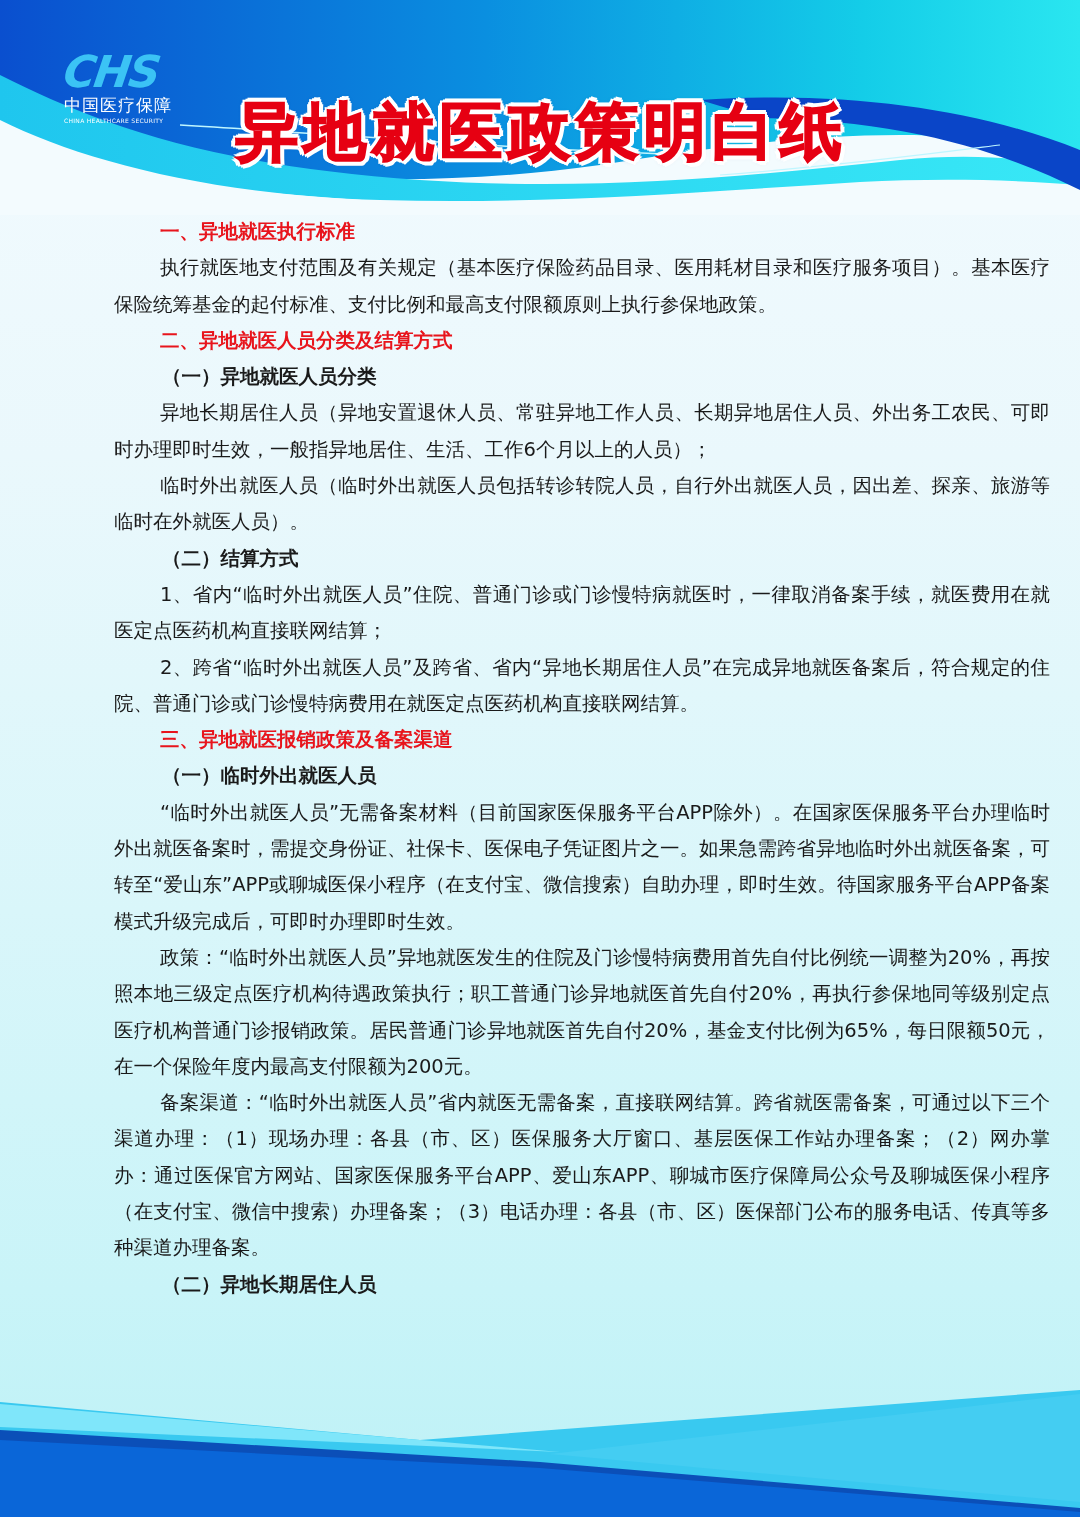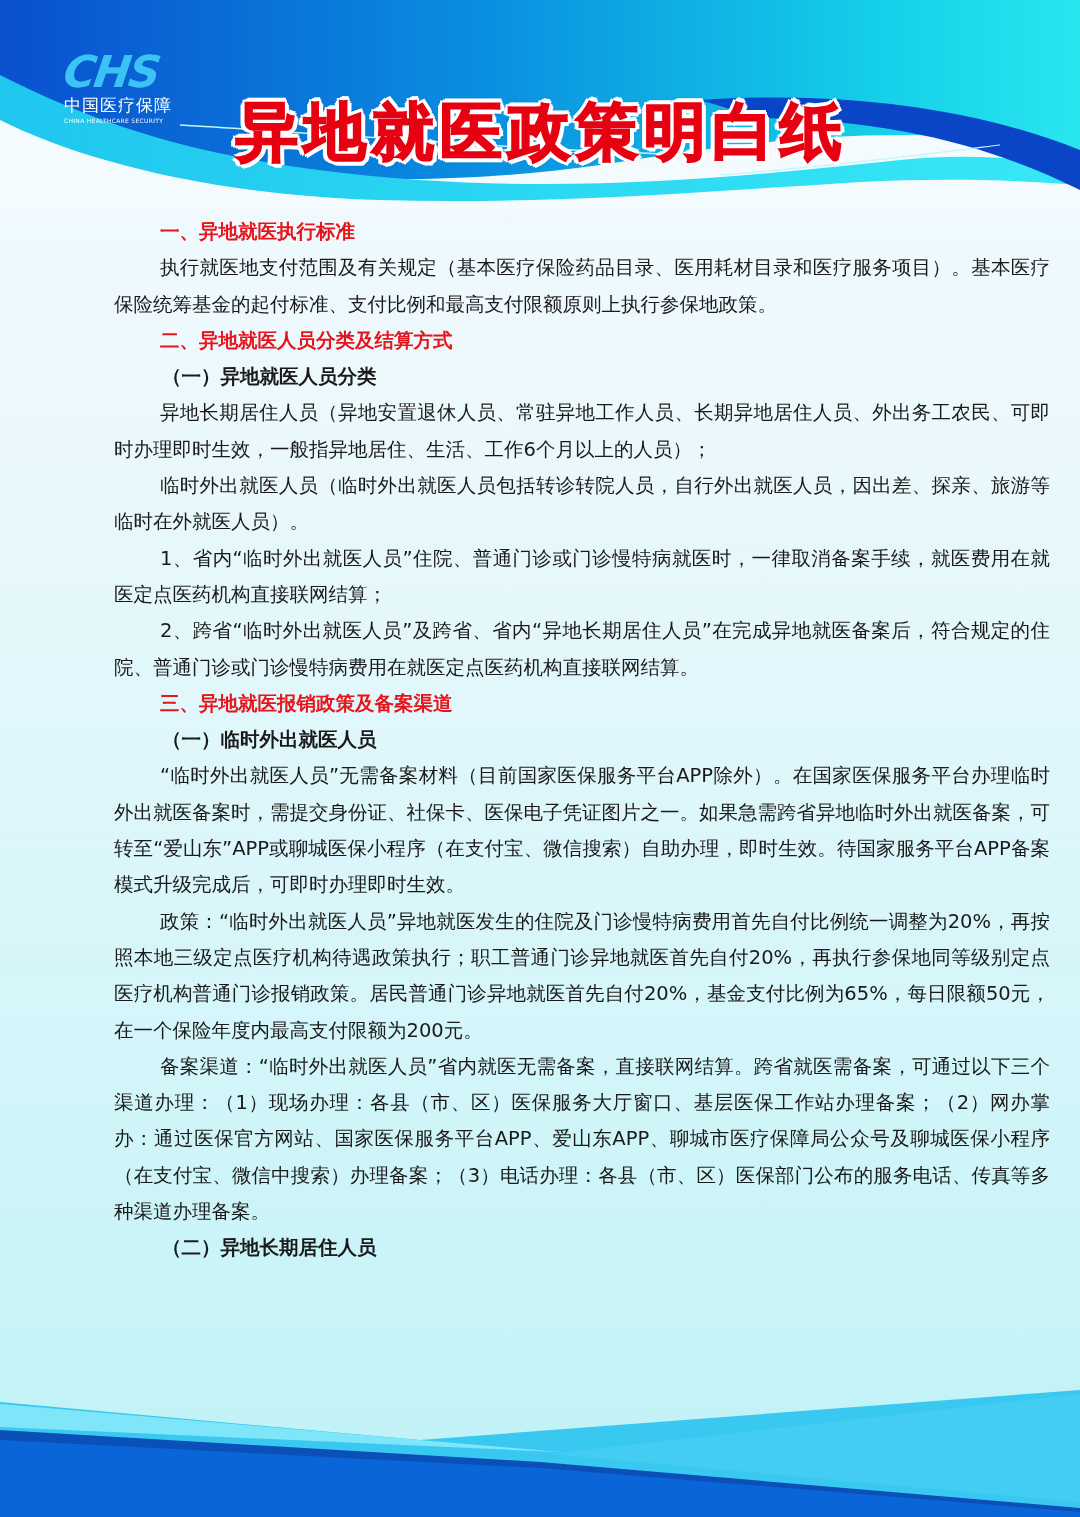--- a/index.html
+++ b/index.html
@@ -89,20 +89,21 @@
 <div class="title">异地就医政策明白纸</div>
 
 <div class="content">
   <p class="h-red">一、异地就医执行标准</p>
   <p class="para">执行就医地支付范围及有关规定（基本医疗保险药品目录、医用耗材目录和医疗服务项目）。基本医疗保险统筹基金的起付标准、支付比例和最高支付限额原则上执行参保地政策。</p>
 
   <p class="h-red">二、异地就医人员分类及结算方式</p>
   <p class="sub">（一）异地就医人员分类</p>
   <p class="para">异地长期居住人员（异地安置退休人员、常驻异地工作人员、长期异地居住人员、外出务工农民、可即时办理即时生效，一般指异地居住、生活、工作6个月以上的人员）；</p>
   <p class="para">临时外出就医人员（临时外出就医人员包括转诊转院人员，自行外出就医人员，因出差、探亲、旅游等临时在外就医人员）。</p>
+  <p class="sub">（二）结算方式</p>
   <p class="para">1、省内“临时外出就医人员”住院、普通门诊或门诊慢特病就医时，一律取消备案手续，就医费用在就医定点医药机构直接联网结算；</p>
   <p class="para">2、跨省“临时外出就医人员”及跨省、省内“异地长期居住人员”在完成异地就医备案后，符合规定的住院、普通门诊或门诊慢特病费用在就医定点医药机构直接联网结算。</p>
 
   <p class="h-red">三、异地就医报销政策及备案渠道</p>
   <p class="sub">（一）临时外出就医人员</p>
   <p class="para">“临时外出就医人员”无需备案材料（目前国家医保服务平台APP除外）。在国家医保服务平台办理临时外出就医备案时，需提交身份证、社保卡、医保电子凭证图片之一。如果急需跨省异地临时外出就医备案，可转至“爱山东”APP或聊城医保小程序（在支付宝、微信搜索）自助办理，即时生效。待国家服务平台APP备案模式升级完成后，可即时办理即时生效。</p>
   <p class="para">政策：“临时外出就医人员”异地就医发生的住院及门诊慢特病费用首先自付比例统一调整为20%，再按照本地三级定点医疗机构待遇政策执行；职工普通门诊异地就医首先自付20%，再执行参保地同等级别定点医疗机构普通门诊报销政策。居民普通门诊异地就医首先自付20%，基金支付比例为65%，每日限额50元，在一个保险年度内最高支付限额为200元。</p>
   <p class="para">备案渠道：“临时外出就医人员”省内就医无需备案，直接联网结算。跨省就医需备案，可通过以下三个渠道办理：（1）现场办理：各县（市、区）医保服务大厅窗口、基层医保工作站办理备案；（2）网办掌办：通过医保官方网站、国家医保服务平台APP、爱山东APP、聊城市医疗保障局公众号及聊城医保小程序（在支付宝、微信中搜索）办理备案；（3）电话办理：各县（市、区）医保部门公布的服务电话、传真等多种渠道办理备案。</p>
   <p class="sub">（二）异地长期居住人员</p>
 </div>

